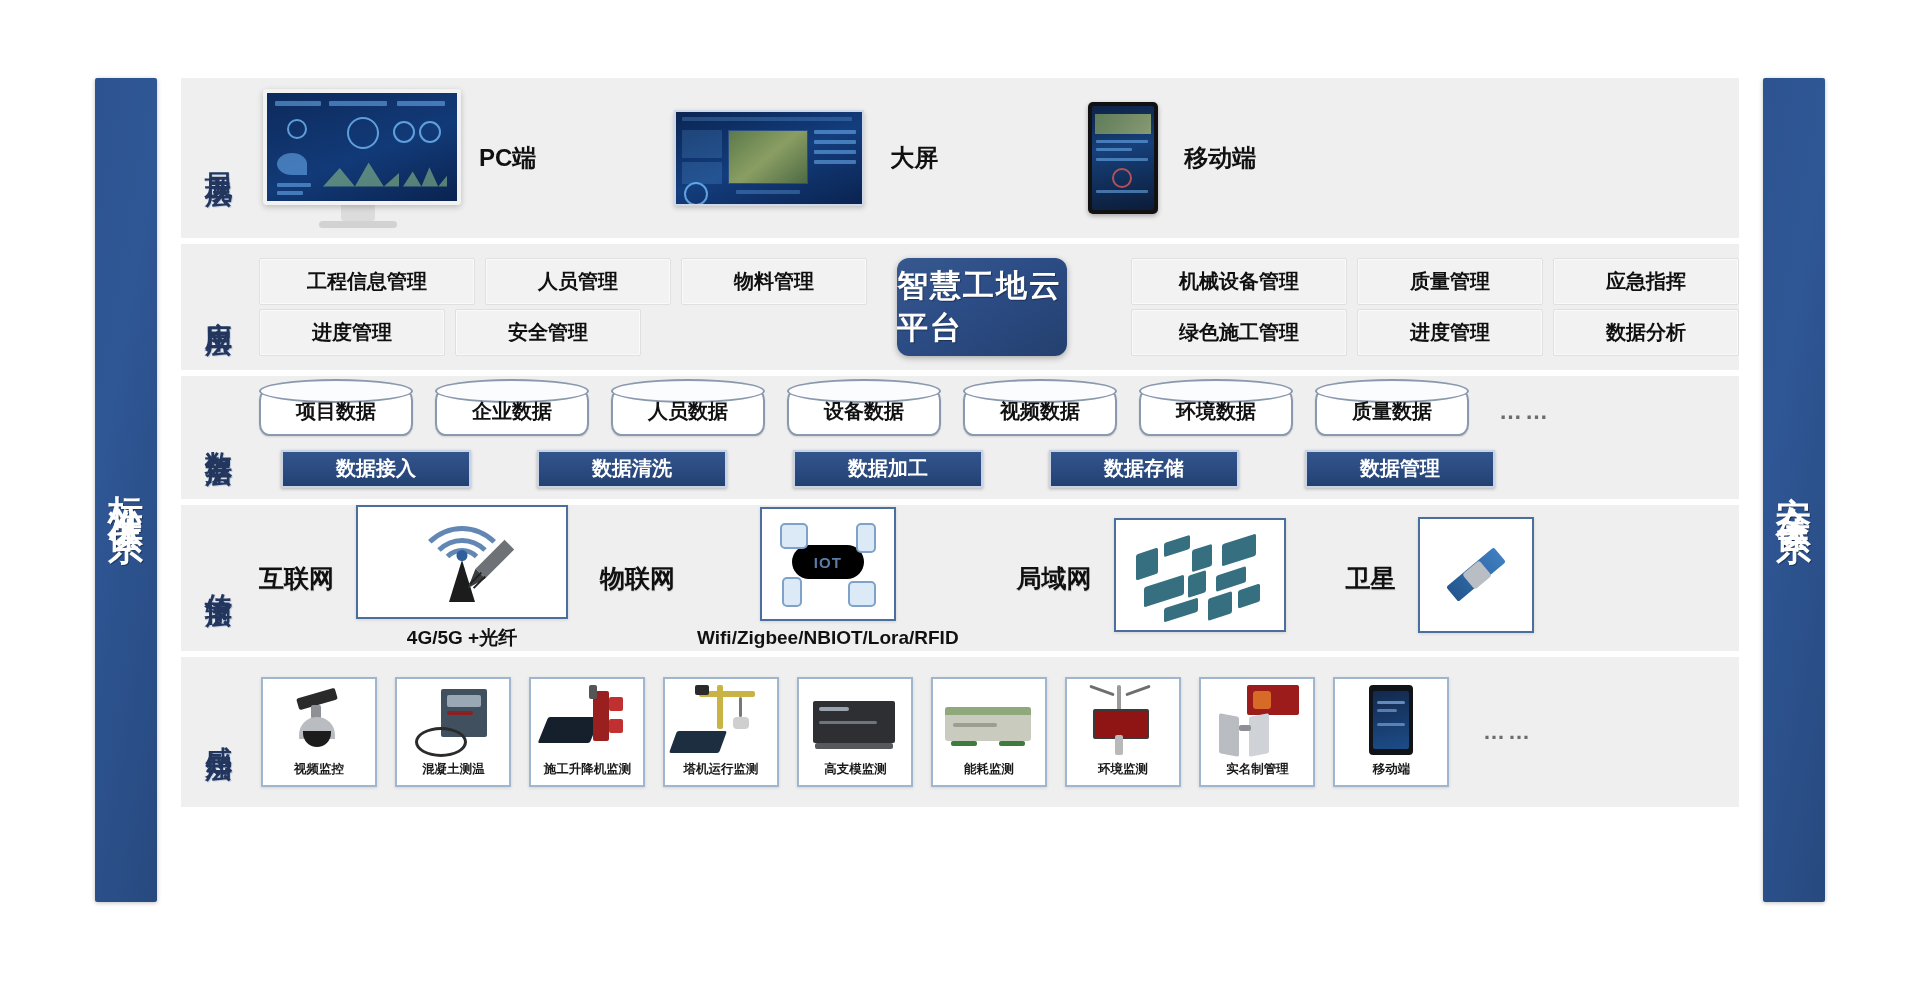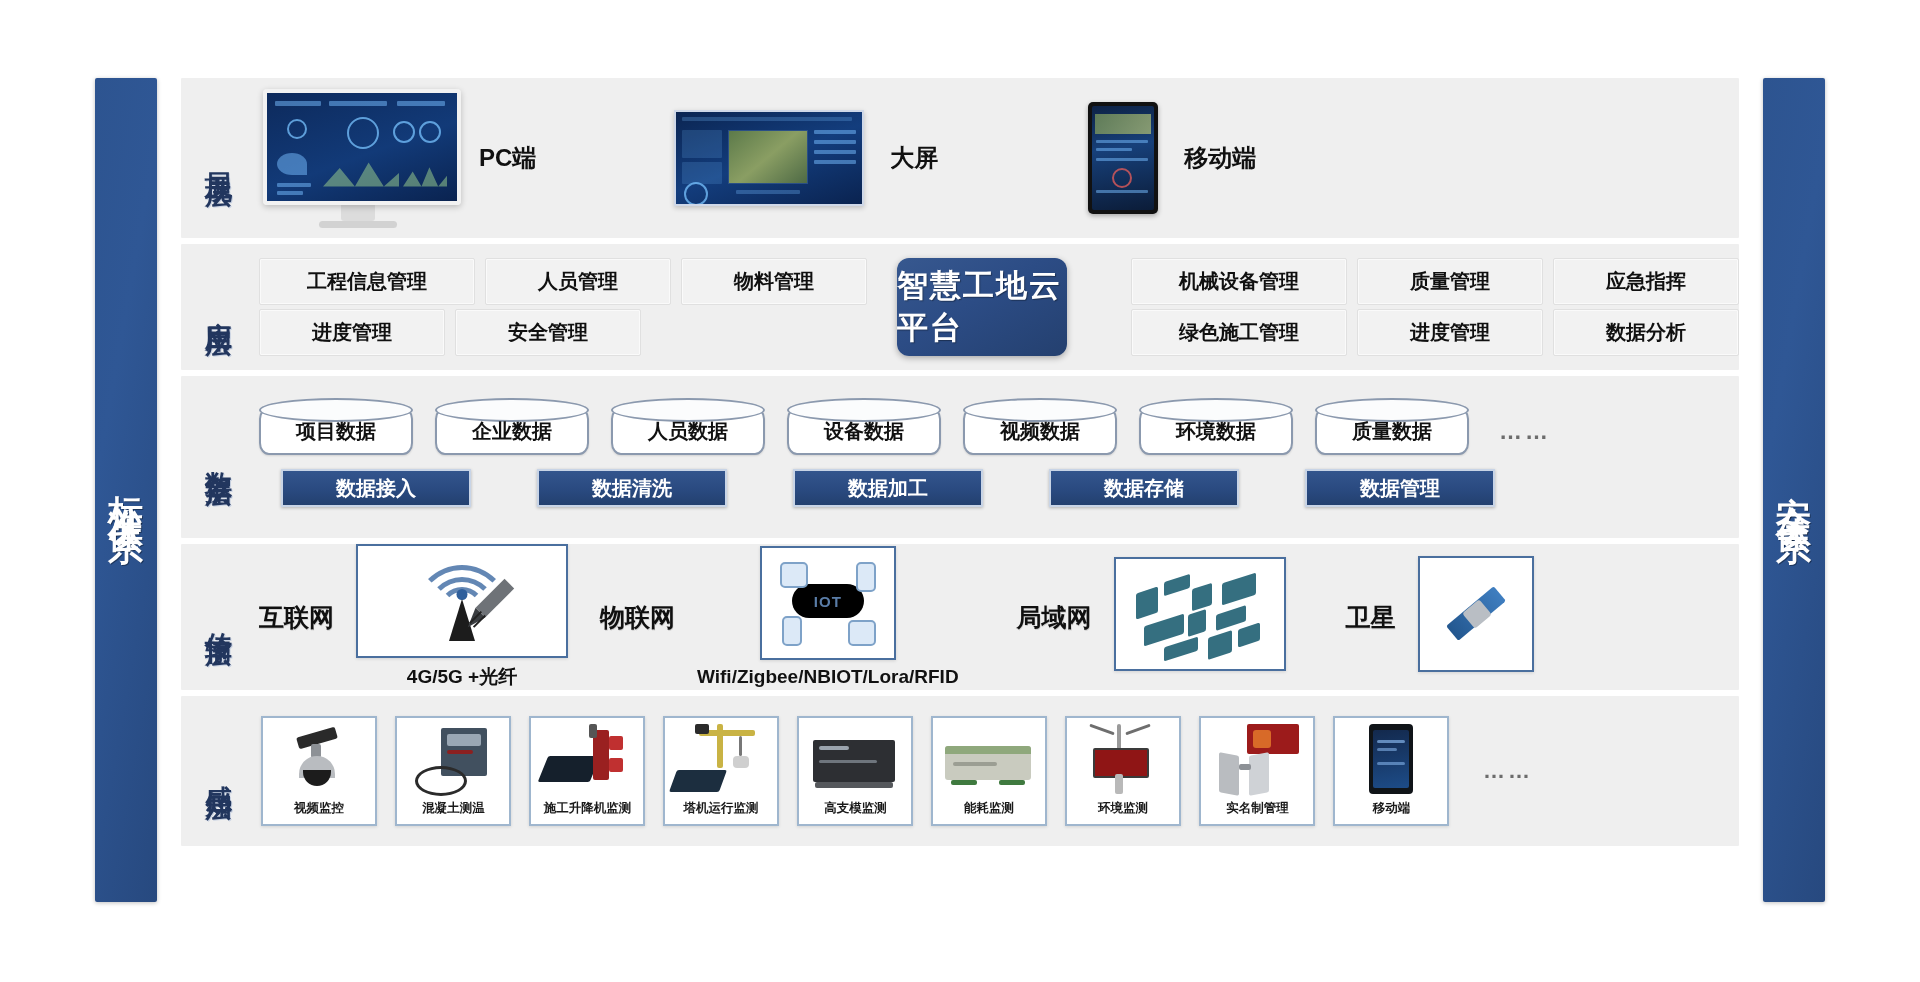--- a/index.html
+++ b/index.html
@@ -126,21 +126,21 @@
     margin-left:30px;margin-right:30px;
     width:318px;height:98px;border-radius:12px;
     background:linear-gradient(150deg,#37588f 0%,#2c4c85 45%,#24406f 100%);
     display:flex;align-items:center;justify-content:center;
     color:#fff;font-size:31px;font-weight:bold;letter-spacing:2px;
     box-shadow:0 2px 6px rgba(0,0,0,.3);
     text-shadow:1px 1px 1px rgba(0,0,0,.35);
   }
 
   
-  .l-data{height:162px;}
+  .l-data{height:123px;}
   .data-body{display:flex;flex-direction:column;justify-content:center;height:134px;gap:14px;}
   .cyl-row{display:flex;flex-direction:row;align-items:center;gap:22px;padding-left:4px;}
   .cyl{
     position:relative;width:150px;height:44px;
     border:2px solid #8b99ae;border-radius:10px/12px;
     background:#ffffff;
     display:flex;align-items:center;justify-content:center;
     font-size:20px;font-weight:bold;color:#111;
     box-shadow:0 1px 2px rgba(0,0,0,.12);
   }

